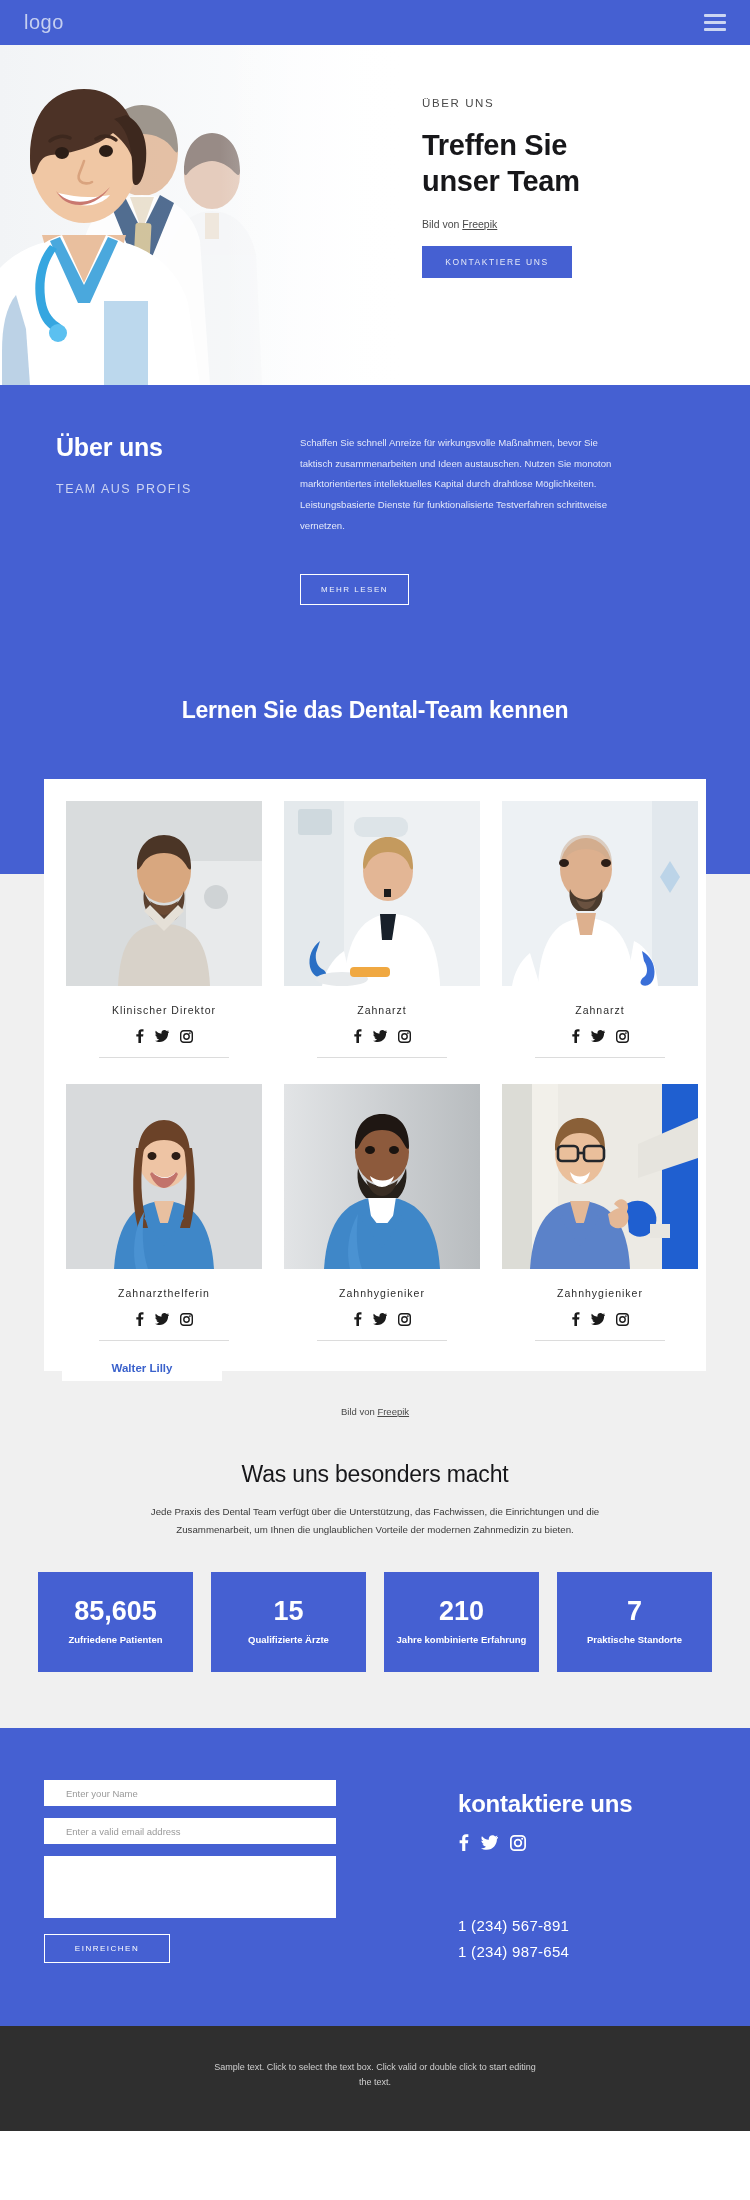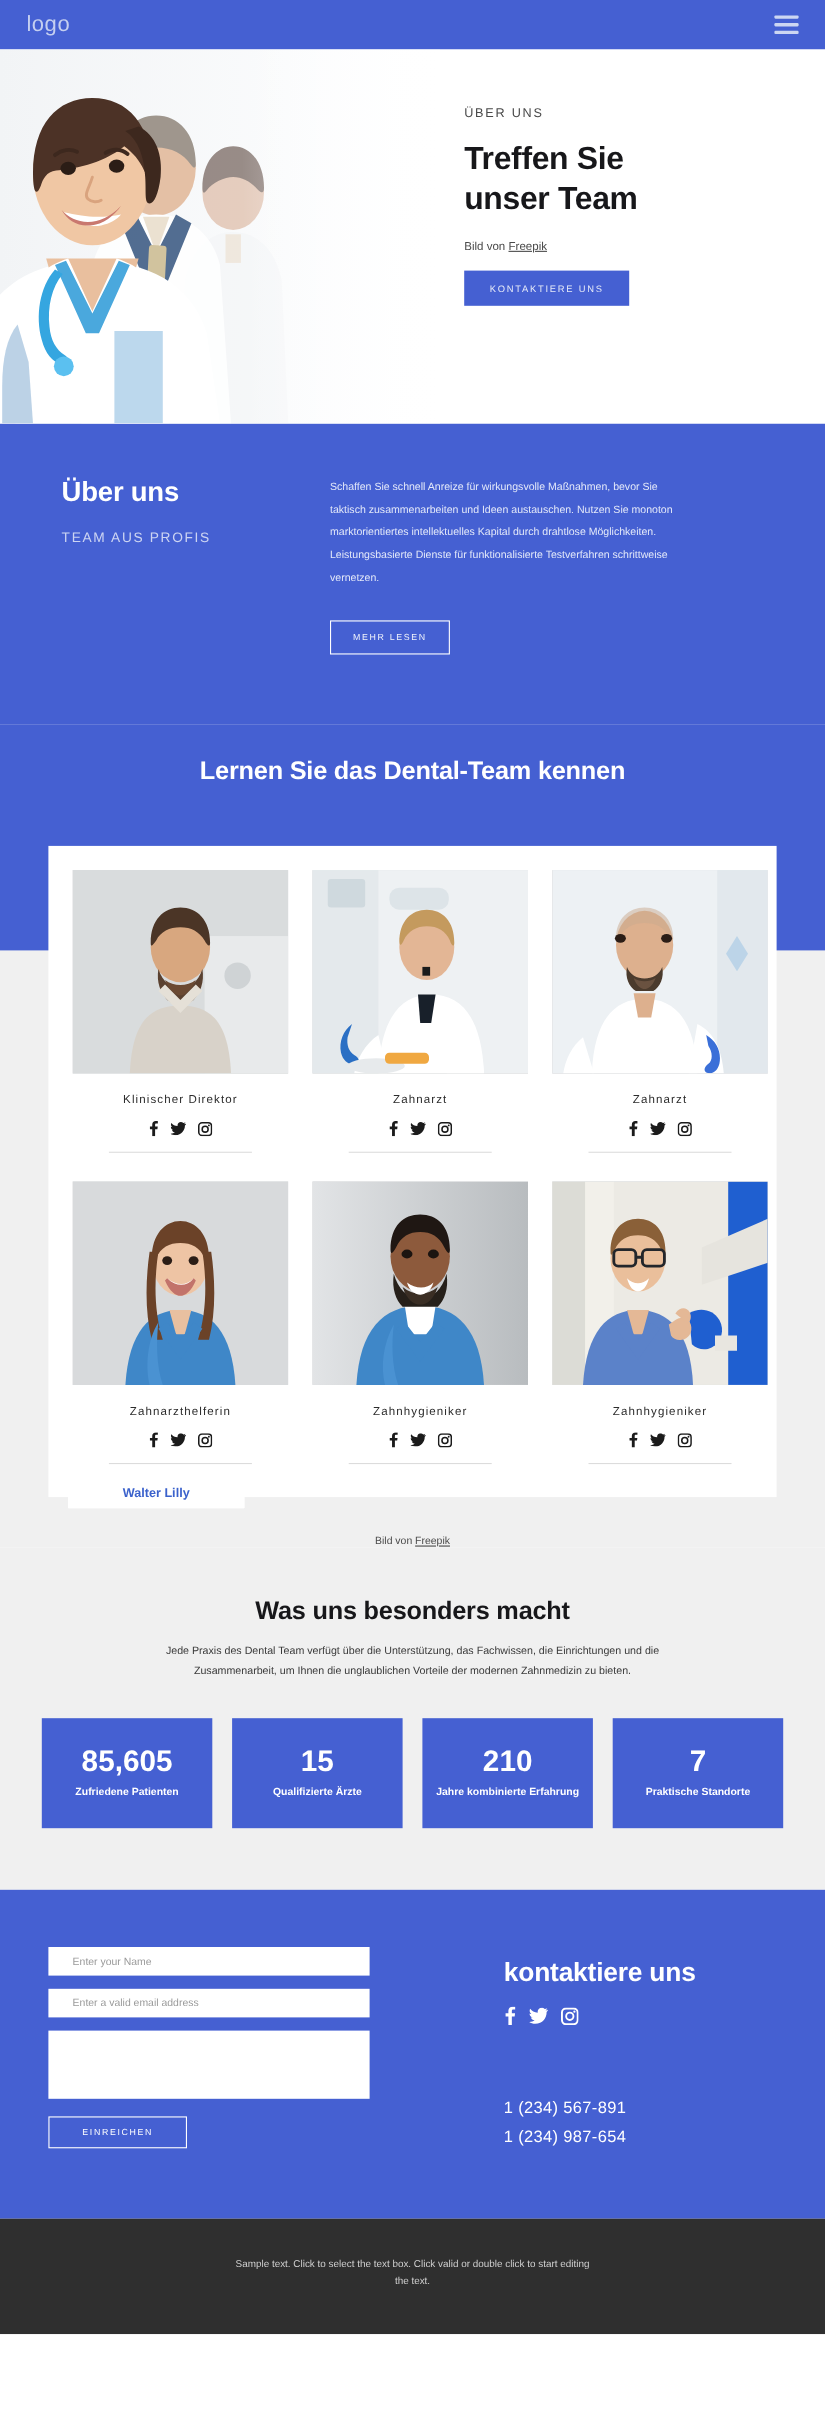--- a/index.html
+++ b/index.html
@@ -115,21 +115,21 @@
     font-size: 12.5px;
     letter-spacing: 1.5px;
   }
   .about-right { width: 360px; padding-right: 30px; }
   .about-body {
     color: #e3e8f9;
     font-size: 9.6px;
     line-height: 2.15;
   }
   .btn-outline {
-    margin-top: 28px;
+    margin-top: 38px;
     display: inline-block;
     border: 1px solid #ffffff;
     background: transparent;
     color: #f0f3fc;
     font-size: 8px;
     letter-spacing: 1.5px;
     padding: 10px 20px;
     cursor: pointer;
     font-family: "Liberation Sans", sans-serif;
   }
@@ -211,21 +211,21 @@
     color: #4a4a4a;
     padding: 18px 0 0 0;
   }
   .freepik-note a { color:#4a4a4a; text-decoration: underline; }
 
   
   .stats-section { background: #f0f0f0; padding: 44px 0 56px 0; }
   .stats-h2 {
     text-align: center;
     font-size: 23px;
-    font-weight: 700;
+    font-weight: 400;
     color: #17171a;
     margin-bottom: 15px;
     letter-spacing: -0.2px;
   }
   .stats-p {
     text-align: center;
     font-size: 9.7px;
     line-height: 1.8;
     color: #3a3a3a;
     width: 470px;

